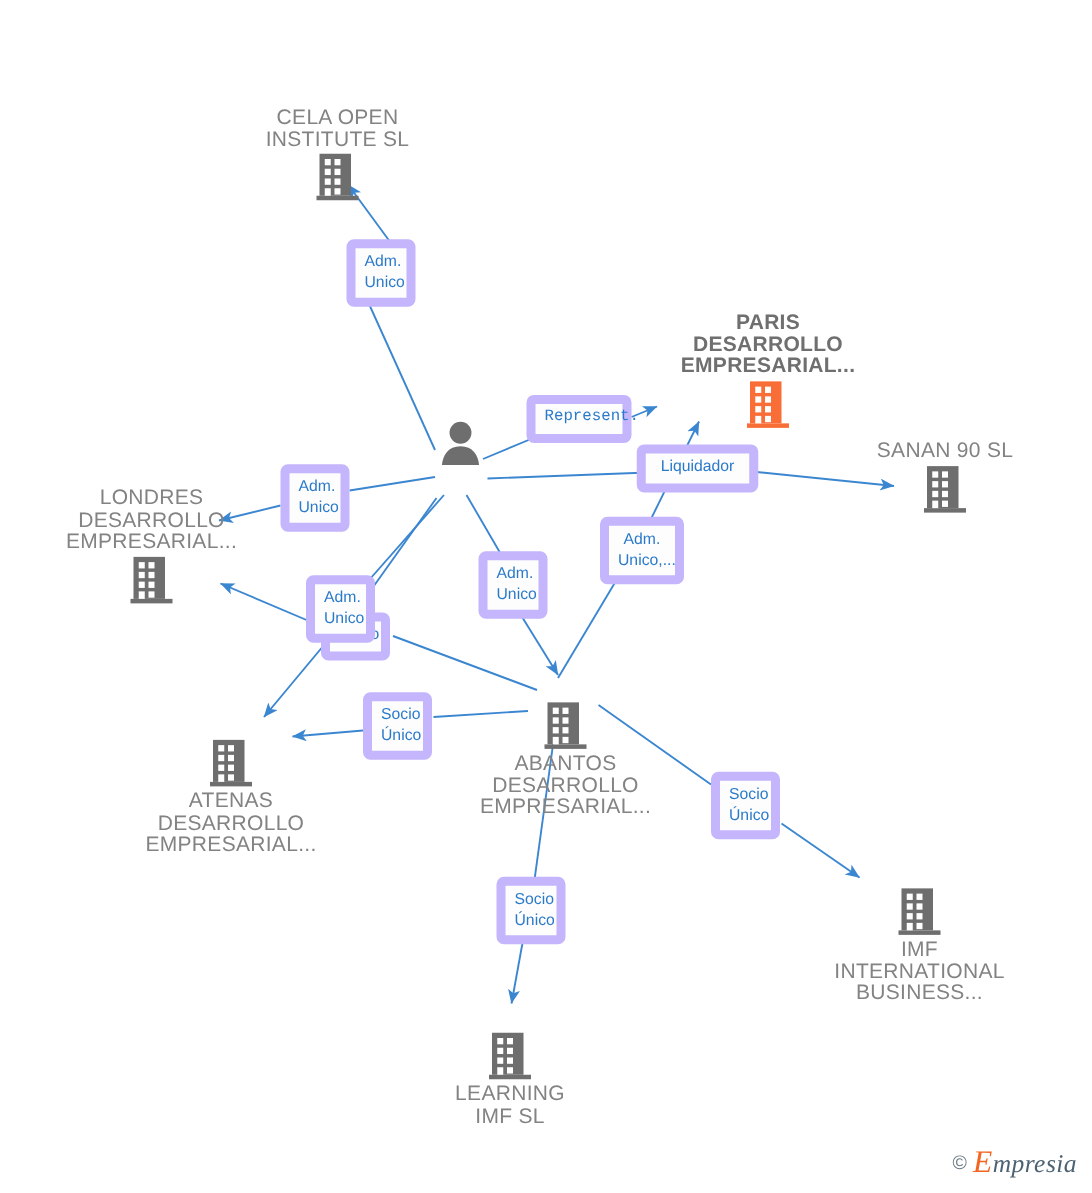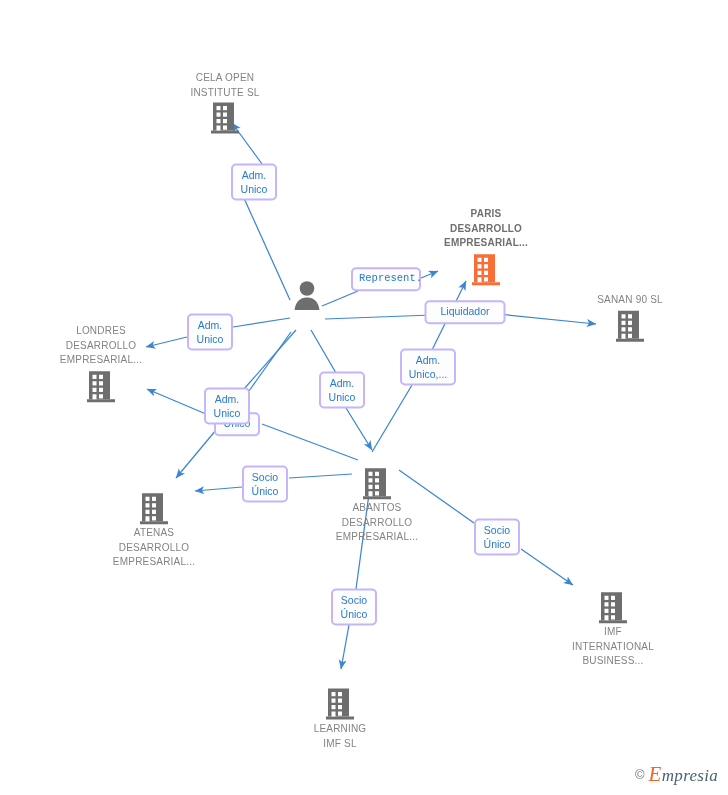--- a/index.html
+++ b/index.html
@@ -27,42 +27,42 @@
   .node {
     position: absolute;
     transform: translate(-50%, -50%);
     width: 150px;
     display: flex;
     flex-direction: column;
     align-items: center;
     text-align: center;
   }
   .node-label {
-    font-size: 10px;
+    font-size: 14px;
     line-height: 14.5px;
     color: #838383;
     letter-spacing: .2px;
     white-space: pre-line;
     font-family: "Liberation Sans", sans-serif;
   }
   .node-label.person {
     color: #8a8a8a;
   }
   .node-label.focal {
     color: #6f6f6f;
     font-weight: bold;
   }
   .node-icon {
     line-height: 0;
   }
   .label-box {
     position: absolute;
     transform: translate(-50%, -50%);
     background: #fdfdfe;
-    border: 2px solid #c4b5fd;
+    border: 6px solid #c4b5fd;
     border-radius: 5px;
     color: #2a7ac9;
     font-size: 10.5px;
     line-height: 13.5px;
     padding: 3px 6px;
     text-align: center;
     white-space: pre-line;
     font-family: "Liberation Sans", sans-serif;
     box-sizing: border-box;
   }
@@ -154,21 +154,21 @@
         <rect x="7.5" y="13" width="4" height="4.2" fill="#ffffff"></rect>
         <rect x="14" y="13" width="4" height="4.2" fill="#ffffff"></rect>
         <rect x="7.5" y="19.5" width="4" height="4.2" fill="#ffffff"></rect>
         <rect x="14" y="19.5" width="4" height="4.2" fill="#ffffff"></rect>
         <rect x="7.5" y="26" width="4" height="5" fill="#ffffff"></rect>
         <rect x="14" y="26" width="4" height="4.2" fill="#ffffff"></rect>
       </svg>
     </div>
   </div>
 
-  <div class="node" style="left:486px; top:247px;">
+  <div class="node" style="left:512px; top:247px;">
     <div class="node-label focal">PARIS
 DESARROLLO
 EMPRESARIAL...</div>
     <div class="node-icon">
       <svg width="32" height="36" viewBox="0 0 32 36" xmlns="http://www.w3.org/2000/svg">
         <rect x="4" y="3" width="21" height="28" fill="#f96e36"></rect>
         <rect x="2" y="31" width="28" height="3" fill="#f96e36"></rect>
         <rect x="7.5" y="6.5" width="4" height="4.2" fill="#ffffff"></rect>
         <rect x="14" y="6.5" width="4" height="4.2" fill="#ffffff"></rect>
         <rect x="7.5" y="13" width="4" height="4.2" fill="#ffffff"></rect>

